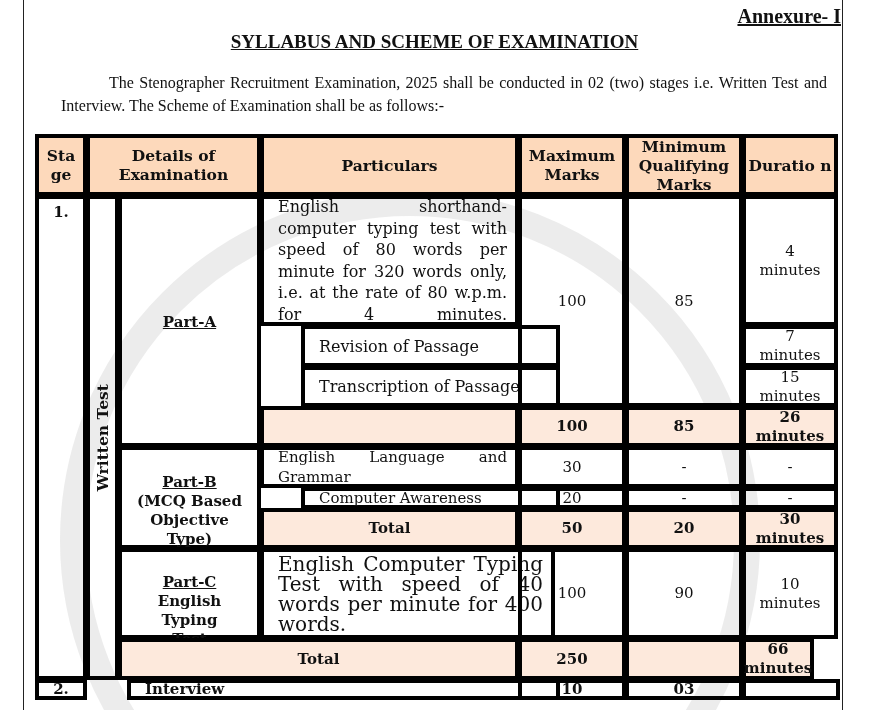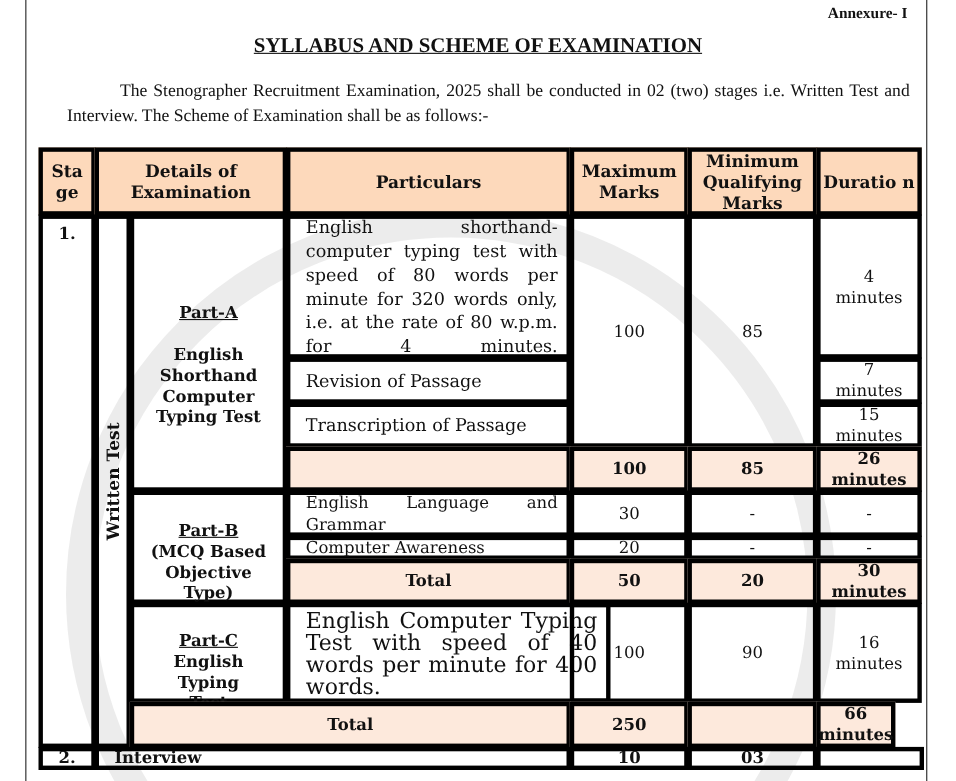--- a/index.html
+++ b/index.html
@@ -2,34 +2,34 @@
 <html><head>
 <meta charset="utf-8">
 <style>
   html, body { margin:0; padding:0; background:#fff; }
   body { width:869px; height:710px; position:relative; overflow:hidden;
          font-family:"DejaVu Serif","Liberation Serif",serif; color:#111; }
   .page-border-l { position:absolute; left:23px; top:0; width:1px; height:710px; background:#222; }
   .page-border-r { position:absolute; left:842px; top:0; width:1px; height:710px; background:#222; }
   .watermark { position:absolute; left:60px; top:190px; width:700px; height:700px;
                border-radius:50%; border:26px solid rgba(200,200,200,0.35); box-sizing:border-box; pointer-events:none; }
-  .annex { position:absolute; right:44px; top:5px; font-family:"Liberation Serif",serif; font-weight:bold;
-           font-size:14px; }
+  .annex { position:absolute; right:28px; top:5px; font-family:"Liberation Serif",serif; font-weight:bold;
+           font-size:20px; text-decoration:underline; }
   .title { position:absolute; left:0; width:869px; top:31px; text-align:center; font-family:"Liberation Serif",serif;
            font-weight:bold; font-size:19px; text-decoration:underline; }
   .intro { position:absolute; left:61px; top:71px; width:766px; font-family:"Liberation Serif",serif;
            font-size:16px; line-height:23px; text-align:justify; }
   .intro p { margin:0; text-indent:48px; text-align-last:left; }
   .c { position:absolute; box-sizing:border-box; border:4px solid #000000; display:flex; flex-direction:column;
        align-items:center; justify-content:center; text-align:center; font-size:15px; line-height:19px; }
   .h { background:#FDD9BB; font-weight:bold; font-size:15.5px; line-height:19px; }
   .t { background:#FDE9DC; font-weight:bold; }
   .b { font-weight:bold; }
   .just { align-items:stretch; text-align:justify; text-align-last:justify; padding:0 8px 0 14px; }
-  .left { align-items:flex-start; padding-left:14px; text-align:center; }
+  .left { align-items:flex-start; padding-left:14px; text-align:center;margin-left:41px; }
   .u { text-decoration:underline;margin-top:21px; }
   .vert { writing-mode:vertical-rl; transform:rotate(180deg); font-weight:bold; font-size:15.5px; }
 </style>
 </head>
 <body>
 
 <div class="page-border-l"></div>
 <div class="page-border-r"></div>
 <div class="watermark"></div>
 
@@ -49,21 +49,20 @@
   <div class="c h" style="left:742px;top:134px;width:96px;height:62px;word-break:break-all">Duratio n</div>
 
   <div class="c b" style="left:35px;top:195px;width:52px;height:485px;justify-content:flex-start;padding-top:4px">1.</div>
   <div class="c" style="left:86px;top:195px;width:33px;height:485px">
     <span class="vert">Written Test</span>
   </div>
 
   <div class="c b" style="left:118px;top:195px;width:143px;height:252px">
     <span class="u">Part-A</span>
     <span style="height:19px"></span>
-    <span style="padding:0 6px">English Shorthand Computer Typing Test</span>
   </div>
   <div class="c just" style="left:260px;top:195px;width:259px;height:131px;font-size:16px;line-height:21.5px">English shorthand-computer typing test with speed of 80 words per minute for 320 words only, i.e. at the rate of 80 w.p.m. for 4 minutes.</div>
   <div class="c left" style="left:260px;top:325px;width:259px;height:42px;font-size:16px">Revision of Passage</div>
   <div class="c left" style="left:260px;top:366px;width:259px;height:41px;font-size:16px">Transcription of Passage</div>
   <div class="c" style="left:518px;top:195px;width:108px;height:212px">100</div>
   <div class="c" style="left:625px;top:195px;width:118px;height:212px">85</div>
   <div class="c" style="left:742px;top:195px;width:96px;height:131px;padding:0 12px">4 minutes</div>
   <div class="c" style="left:742px;top:325px;width:96px;height:42px;padding:0 12px">7 minutes</div>
   <div class="c" style="left:742px;top:366px;width:96px;height:41px;padding:0 12px">15 minutes</div>
   <div class="c t" style="left:260px;top:406px;width:259px;height:41px"></div>
@@ -90,21 +89,21 @@
   <div class="c t" style="left:742px;top:508px;width:96px;height:41px;padding:0 6px">30 minutes</div>
 
   <div class="c b" style="left:118px;top:548px;width:143px;height:91px;justify-content:flex-start">
     <span class="u">Part-C</span>
     <span style="height:19px"></span>
     <span style="padding:0 22px">English Typing Test</span>
   </div>
   <div class="c just" style="left:260px;top:548px;width:295px;height:91px;font-size:20px;line-height:20px">English Computer Typing Test with speed of 40 words per minute for 400 words.</div>
   <div class="c" style="left:518px;top:548px;width:108px;height:91px">100</div>
   <div class="c" style="left:625px;top:548px;width:118px;height:91px">90</div>
-  <div class="c" style="left:742px;top:548px;width:96px;height:91px;padding:0 12px">16 minutes</div>
+  <div class="c" style="left:742px;top:548px;width:96px;height:91px;padding:0 12px">10 minutes</div>
 
   <div class="c t" style="left:118px;top:638px;width:401px;height:42px">Total</div>
   <div class="c t" style="left:518px;top:638px;width:108px;height:42px">250</div>
   <div class="c t" style="left:625px;top:638px;width:118px;height:42px"></div>
   <div class="c t" style="left:742px;top:638px;width:72px;height:42px;padding:0 6px">66 minutes</div>
 
   <div class="c b" style="left:35px;top:679px;width:52px;height:21px">2.</div>
   <div class="c b left" style="left:86px;top:679px;width:433px;height:21px">Interview</div>
   <div class="c b" style="left:518px;top:679px;width:108px;height:21px">10</div>
   <div class="c b" style="left:625px;top:679px;width:118px;height:21px">03</div>

